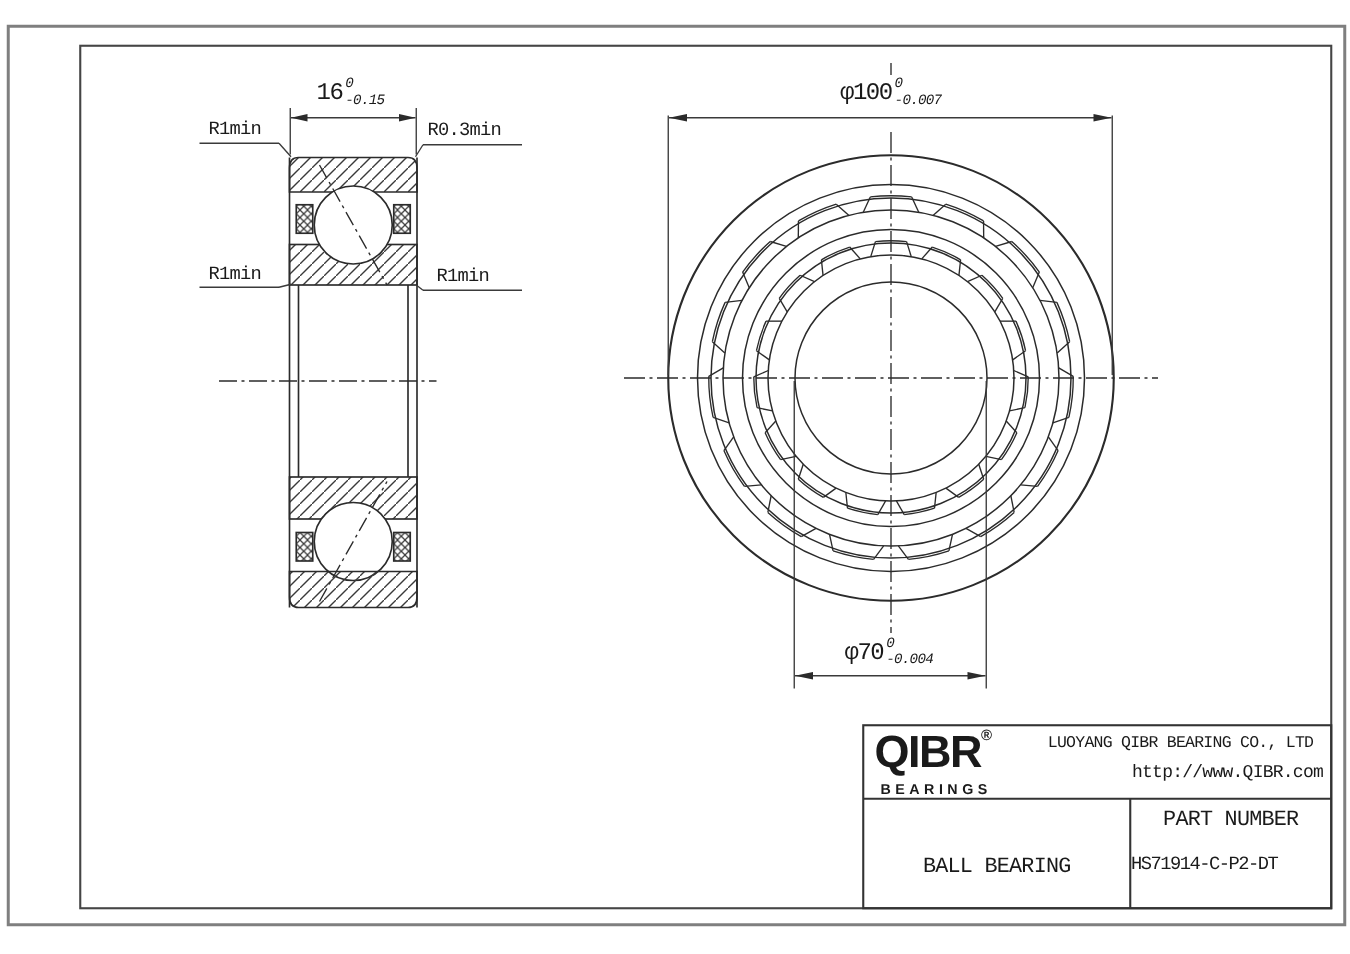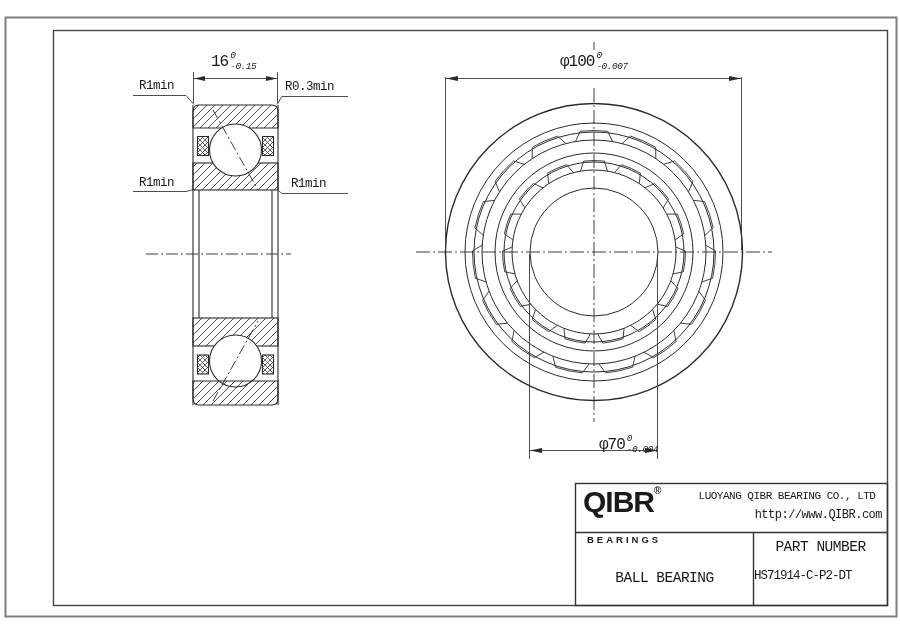--- a/index.html
+++ b/index.html
@@ -11,21 +11,21 @@
   .dim{display:flex;align-items:flex-start;font-size:16px;letter-spacing:-1px;}
   .dim .main{line-height:1.1;}
   .tolstack{display:flex;flex-direction:column;font-size:9.5px;letter-spacing:-0.5px;
             line-height:1.15;margin-left:2px;margin-top:-3px;}
   
   .logo-word{font-family:"Liberation Sans","DejaVu Sans",sans-serif;font-weight:bold;
              font-size:30px;letter-spacing:-1px;line-height:1;}
   .logo-reg{font-family:"Liberation Sans",sans-serif;font-weight:bold;font-size:10px;
             vertical-align:top;position:relative;top:-2px;}
   .logo-sub{font-family:"Liberation Sans","DejaVu Sans",sans-serif;font-weight:bold;
-            font-size:9.5px;letter-spacing:3px;margin-top:17px;margin-left:4px;}
+            font-size:9.5px;letter-spacing:3px;margin-top:4px;margin-left:4px;}
   .tb-company{font-size:11px;letter-spacing:-0.5px;text-align:center;width:190px;}
   .tb-web{font-size:12px;letter-spacing:-0.5px;text-align:right;width:190px;}
   .tb-big{font-size:14.5px;letter-spacing:-0.5px;text-align:center;}
   .tb-pn{font-size:12.5px;letter-spacing:-1px;}
 </style>
 </head>
 <body>
 
 <div id="page">
 
@@ -237,21 +237,21 @@
   </div>
 
   <div class="abs dim" style="left:560px;top:54px;">
     <span class="main">φ100</span>
     <span class="tolstack">
       <i>0</i>
       <i>-0.007</i>
     </span>
   </div>
 
-  <div class="abs dim" style="left:563px;top:437px;margin-left:36px;">
+  <div class="abs dim" style="left:563px;top:427px;">
     <span class="main">φ70</span>
     <span class="tolstack">
       <i>0</i>
       <i>-0.004</i>
     </span>
   </div>
 
   <div class="abs" style="left:583px;top:487px;">
     <div>
       <span class="logo-word">QIBR</span><span class="logo-reg">®</span>

